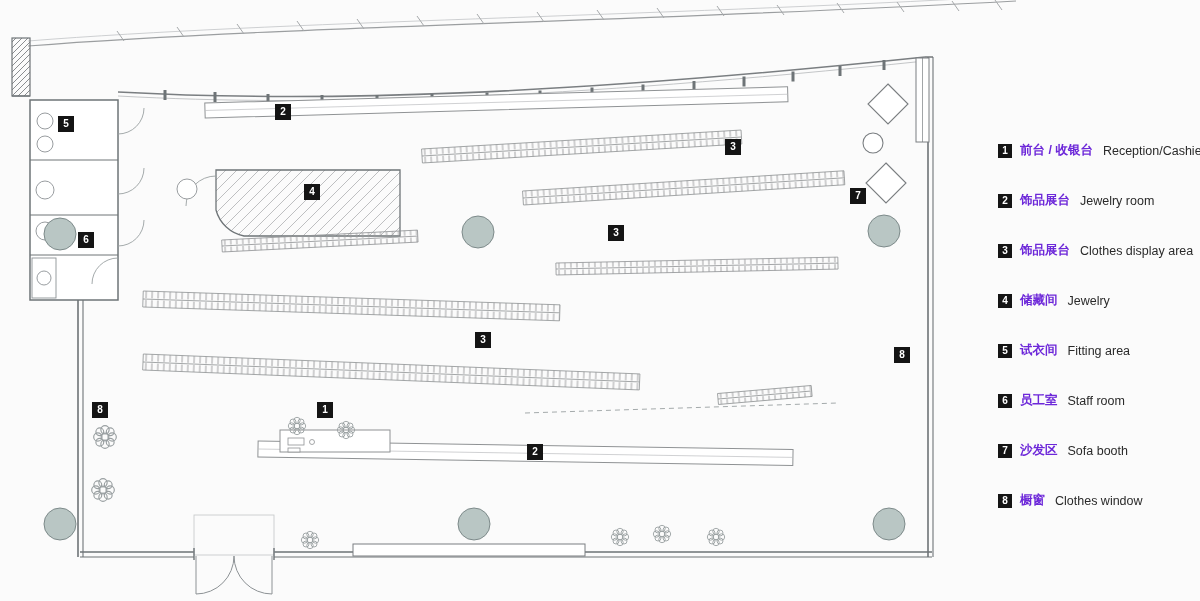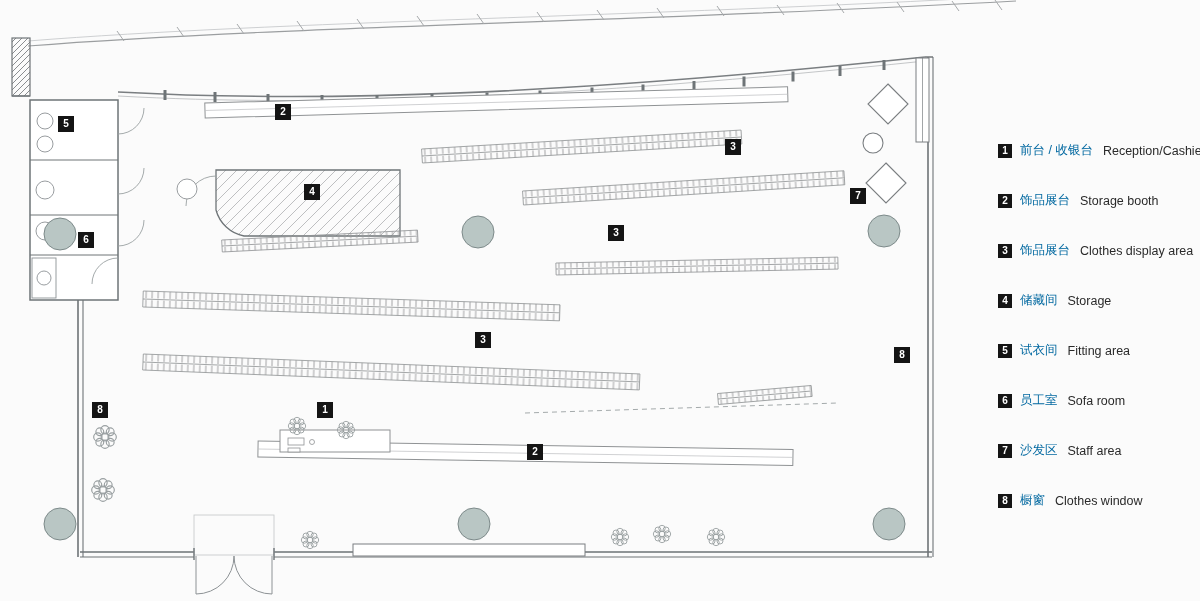--- a/index.html
+++ b/index.html
@@ -17,21 +17,21 @@
     transform:translate(-50%,-50%);line-height:1;
   }
   .legend{
     position:absolute;left:998px;top:142px;display:flex;flex-direction:column;gap:33px;
   }
   .legend-item{display:flex;align-items:center;gap:8px;white-space:nowrap;}
   .lsq{
     width:14px;height:14px;background:#141414;color:#fff;font-size:10px;font-weight:bold;
     display:inline-flex;align-items:center;justify-content:center;flex:0 0 auto;line-height:1;
   }
-  .lzh{font-size:12.5px;font-weight:normal;color:#0369a1;text-align:right;}
+  .lzh{font-size:12.5px;font-weight:bold;color:#6d28d9;text-align:right;}
   .len{font-size:12.5px;color:#2a2a2a;margin-left:2px;}
 </style>
 </head>
 <body>
 
 <div class="stage">
 
 <svg width="1200" height="601" viewBox="0 0 1200 601">
   <defs>
     <pattern id="ticks" width="6" height="18" patternUnits="userSpaceOnUse">
@@ -255,46 +255,46 @@
 
   <div class="legend">
       <div class="legend-item">
         <span class="lsq">1</span>
         <span class="lzh">前台 / 收银台</span>
         <span class="len">Reception/Cashier</span>
       </div>
       <div class="legend-item">
         <span class="lsq">2</span>
         <span class="lzh">饰品展台</span>
-        <span class="len">Storage booth</span>
+        <span class="len">Jewelry room</span>
       </div>
       <div class="legend-item">
         <span class="lsq">3</span>
         <span class="lzh">饰品展台</span>
         <span class="len">Clothes display area</span>
       </div>
       <div class="legend-item">
         <span class="lsq">4</span>
         <span class="lzh">储藏间</span>
-        <span class="len">Storage</span>
+        <span class="len">Jewelry</span>
       </div>
       <div class="legend-item">
         <span class="lsq">5</span>
         <span class="lzh">试衣间</span>
         <span class="len">Fitting area</span>
       </div>
       <div class="legend-item">
         <span class="lsq">6</span>
         <span class="lzh">员工室</span>
-        <span class="len">Sofa room</span>
+        <span class="len">Staff room</span>
       </div>
       <div class="legend-item">
         <span class="lsq">7</span>
         <span class="lzh">沙发区</span>
-        <span class="len">Staff area</span>
+        <span class="len">Sofa booth</span>
       </div>
       <div class="legend-item">
         <span class="lsq">8</span>
         <span class="lzh">橱窗</span>
         <span class="len">Clothes window</span>
       </div>
     </div>
 </div>
 
 </body></html>

